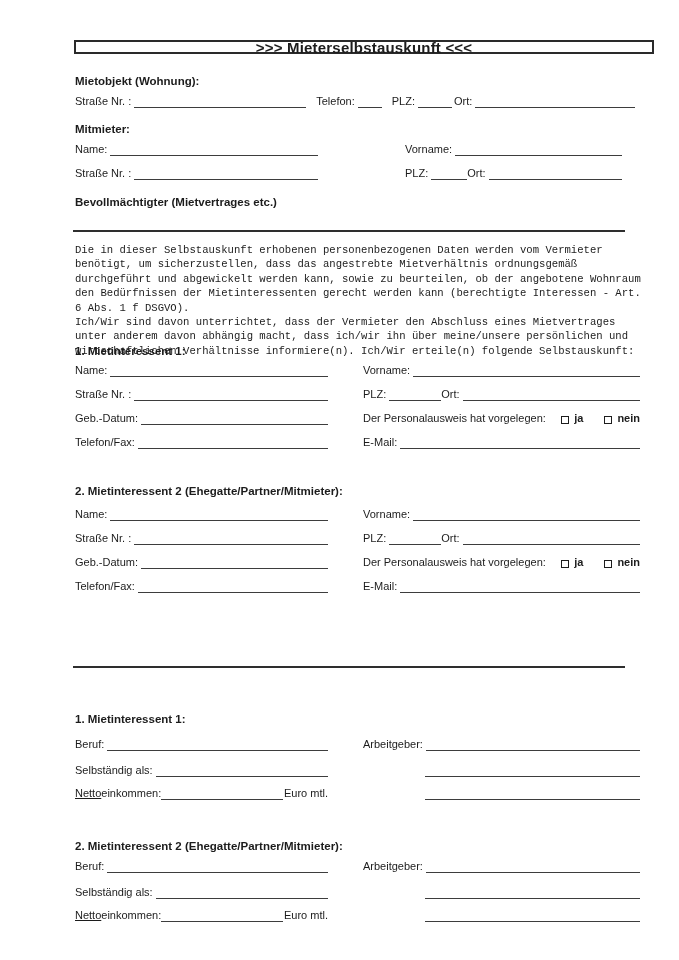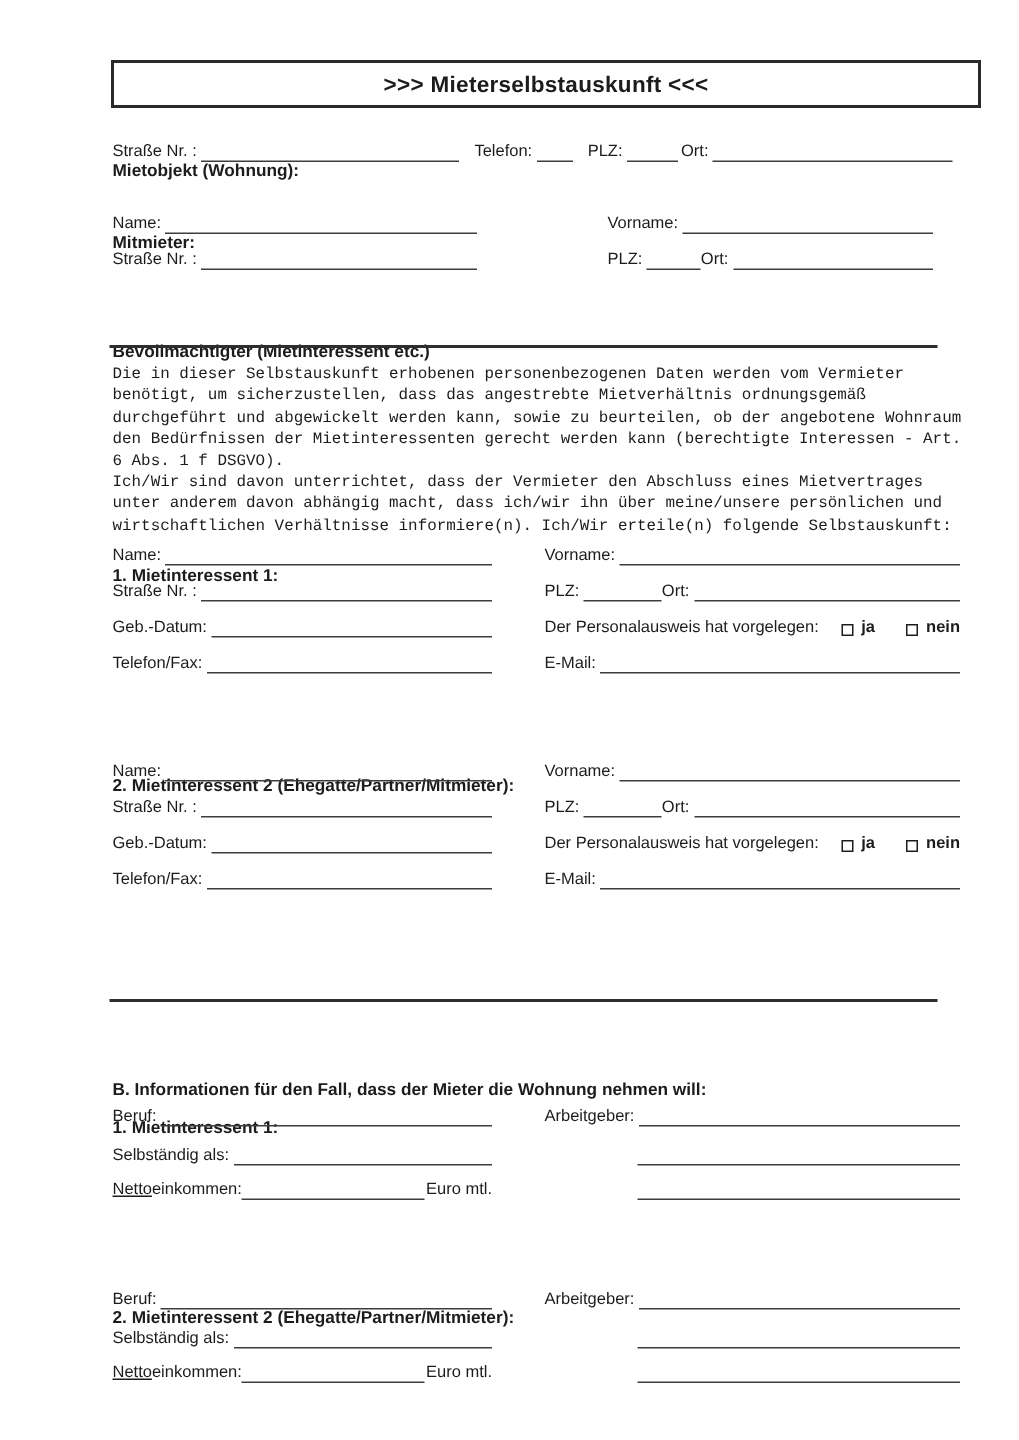--- a/index.html
+++ b/index.html
@@ -3,23 +3,23 @@
 <meta charset="utf-8">
 <style>
   * { margin:0; padding:0; box-sizing:border-box; }
   html,body { background:#ffffff; }
   body {
     width:679px; height:960px; position:relative;
     font-family:"Liberation Sans", sans-serif;
     color:#1c1c1c;
   }
   .page { position:absolute; inset:0; background:#fff; }
-  .abs { position:absolute;margin-top:33px; }
+  .abs { position:absolute; }
   .title-box {
-    position:absolute; left:74px; top:40px; width:580px; height:32px;
+    position:absolute; left:74px; top:40px; width:580px; height:14px;
     border:2px solid #2a2a2a;
     display:flex; align-items:center; justify-content:center;
   }
   .title-box span { font-weight:bold; font-size:15px; letter-spacing:.2px; }
   .h { font-weight:bold; font-size:11.5px; line-height:14px; white-space:pre; }
   .h .norm { font-weight:bold; }
   .lbl { font-size:11px; line-height:15px; white-space:pre; padding-right:3px; }
   .bold { font-weight:bold; }
   .u { text-decoration:underline; }
   
@@ -90,21 +90,21 @@
       <span class="line"></span>
     </div>
     <div class="col r">
       <span class="lbl">PLZ:</span>
       <span class="line" style="flex:0 0 36px;"></span>
       <span class="lbl">Ort:</span>
       <span class="line"></span>
     </div>
   </div>
 
-  <div class="h abs" style="left:75px; top:195px;">Bevollmächtigter (Mietinteressent etc.)</div>
+  <div class="h abs" style="left:75px; top:195px;">Bevollmächtigter (Mietvertrages etc.)</div>
   <div class="hr" style="top:230px;"></div>
 
   <div class="para">Die in dieser Selbstauskunft erhobenen personenbezogenen Daten werden vom Vermieter benötigt, um sicherzustellen, dass das angestrebte Mietverhältnis ordnungsgemäß durchgeführt und abgewickelt werden kann, sowie zu beurteilen, ob der angebotene Wohnraum den Bedürfnissen der Mietinteressenten gerecht werden kann (berechtigte Interessen - Art. 6 Abs. 1 f DSGVO).
 Ich/Wir sind davon unterrichtet, dass der Vermieter den Abschluss eines Mietvertrages unter anderem davon abhängig macht, dass ich/wir ihn über meine/unsere persönlichen und wirtschaftlichen Verhältnisse informiere(n). Ich/Wir erteile(n) folgende Selbstauskunft:</div>
 
 
   <div class="h abs" style="left:75px; top:344px;">1. Mietinteressent 1:</div>
 
   <div class="row" style="top:362px;">
     <div class="col l">
@@ -205,21 +205,20 @@
       <span class="line"></span>
     </div>
     <div class="col r">
       <span class="lbl">E-Mail:</span>
       <span class="line"></span>
     </div>
   </div>
 
   <div class="hr" style="top:666px;"></div>
 
-  <div class="h abs" style="left:75px; top:687px;">B. Informationen für den Fall, dass der Mieter die Wohnung nehmen will:</div>
 
   <div class="h abs" style="left:75px; top:712px;">1. Mietinteressent 1:</div>
 
   <div class="row" style="top:736px;">
     <div class="col l">
       <span class="lbl">Beruf:</span>
       <span class="line"></span>
     </div>
     <div class="col r">
       <span class="lbl">Arbeitgeber:</span>

